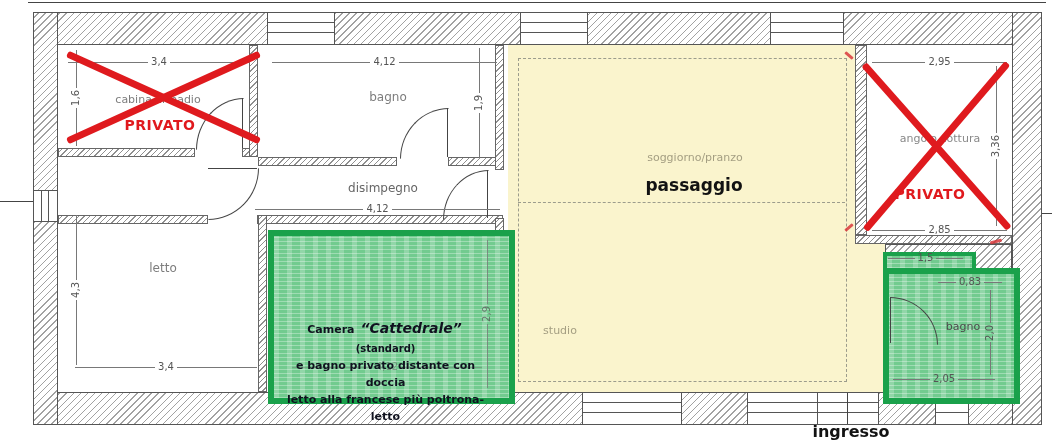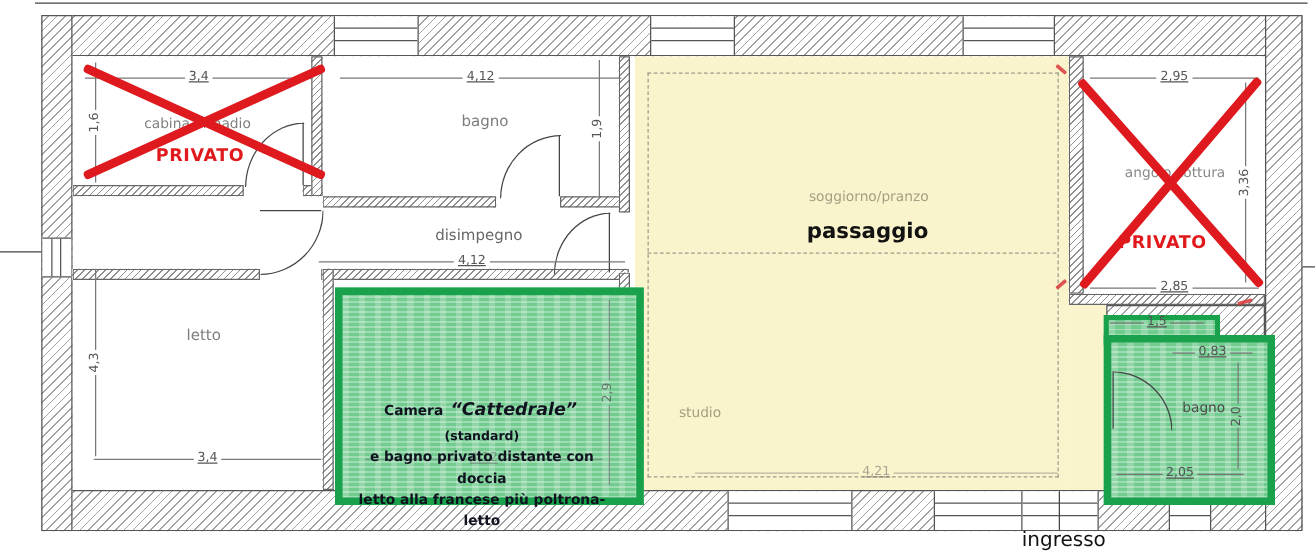--- a/index.html
+++ b/index.html
@@ -24,27 +24,27 @@
   .dashrect{position:absolute;border:1px dashed #9c9c8c;}
   .dashline-h{position:absolute;border-top:1px dashed #9c9c8c;height:0;}
   .line{position:absolute;background:#444;}
   .arc{position:absolute;border:1px solid #444;background:transparent;}
   .arc-tl{border-color:#444 transparent transparent #444;border-radius:100% 0 0 0;}
   .arc-br{border-color:transparent #444 #444 transparent;border-radius:0 0 100% 0;}
   .arc-tr{border-color:#444 #444 transparent transparent;border-radius:0 100% 0 0;}
   .rlabel{position:absolute;transform:translate(-50%,-50%);white-space:nowrap;color:#7d7d7d;font-size:11px;}
   .rlabel.md{font-size:12px;}
   .rlabel.big{font-weight:bold;color:#121212;font-size:17px;}
-  .rlabel.big2{font-weight:normal;color:#121212;font-size:16px;}
+  .rlabel.big2{font-weight:bold;color:#121212;font-size:16px;}
   .rlabel.faintlbl{color:#a49e82;}
   .rlabel.ongreen{color:#4b4b4b;}
   .dim-h{position:absolute;display:flex;align-items:center;gap:3px;color:#555;
         font-size:10px;line-height:1;height:12px;}
   .dim-h::before,.dim-h::after{content:"";flex:1;height:1px;background:#787878;}
-  .dim-h>span{white-space:nowrap;text-decoration:underline;}
+  .dim-h>span{white-space:nowrap;}
   .dim-v{position:absolute;display:flex;flex-direction:column;align-items:center;gap:2px;color:#555;
         font-size:10px;line-height:1;width:12px;}
   .dim-v::before,.dim-v::after{content:"";flex:1;width:1px;background:#787878;}
   .dim-v>span{writing-mode:vertical-rl;transform:rotate(180deg);white-space:nowrap;}
   .faint{opacity:.5;}
   .xbar{position:absolute;height:7px;background:#df1a1e;border-radius:3px;}
   .privato{position:absolute;transform:translate(-50%,-50%);color:#e0191d;font-weight:bold;
         font-size:14px;letter-spacing:.5px;white-space:nowrap;}
   .camtext{position:absolute;text-align:center;color:#10121f;font-weight:bold;font-size:11px;line-height:1.55;margin-top:32px;}
   .camtext .cname{font-size:14px;font-style:italic;}
@@ -138,23 +138,20 @@
     </div>
   <div class="dim-h" style="left:872px;top:56px;width:135px;text-align:right;">
       <span>2,95</span>
     </div>
   <div class="dim-h" style="left:872px;top:224px;width:135px;">
       <span>2,85</span>
     </div>
   <div class="dim-v" style="left:990px;top:66px;height:160px;">
       <span>3,36</span>
     </div>
-  <div class="dim-h faint" style="left:556px;top:372px;width:290px;">
-      <span>4,21</span>
-    </div>
   <div class="dim-h" style="left:893px;top:373px;width:102px;text-align:right;">
       <span>2,05</span>
     </div>
   <div class="dim-h" style="left:888px;top:252px;width:75px;">
       <span>1,5</span>
     </div>
   <div class="dim-h" style="left:938px;top:276px;width:64px;">
       <span>0,83</span>
     </div>
   <div class="dim-v" style="left:984px;top:290px;height:85px;">

